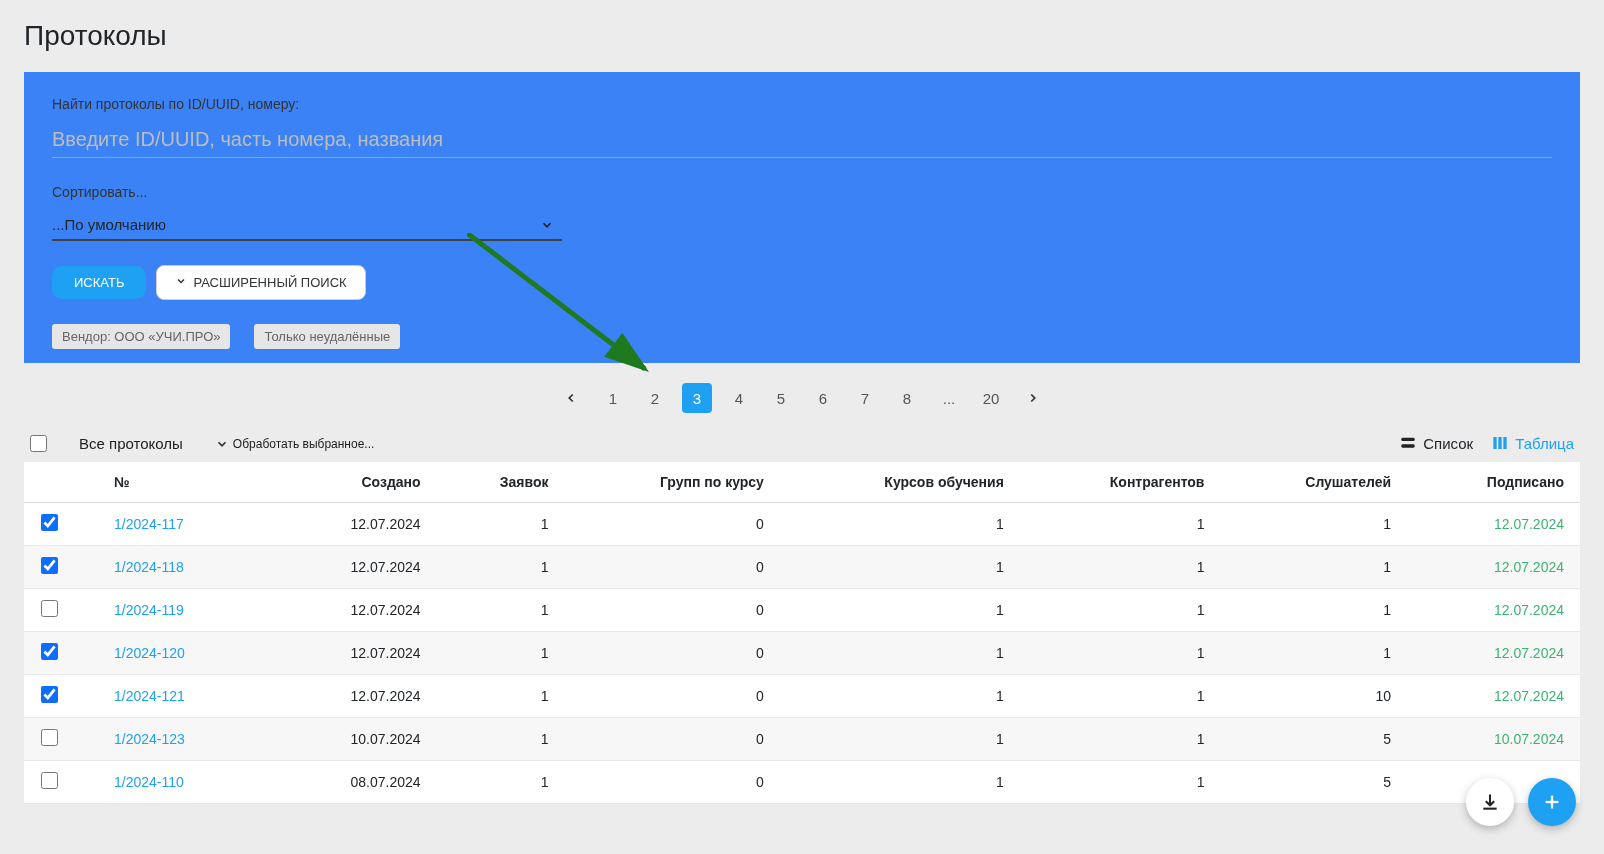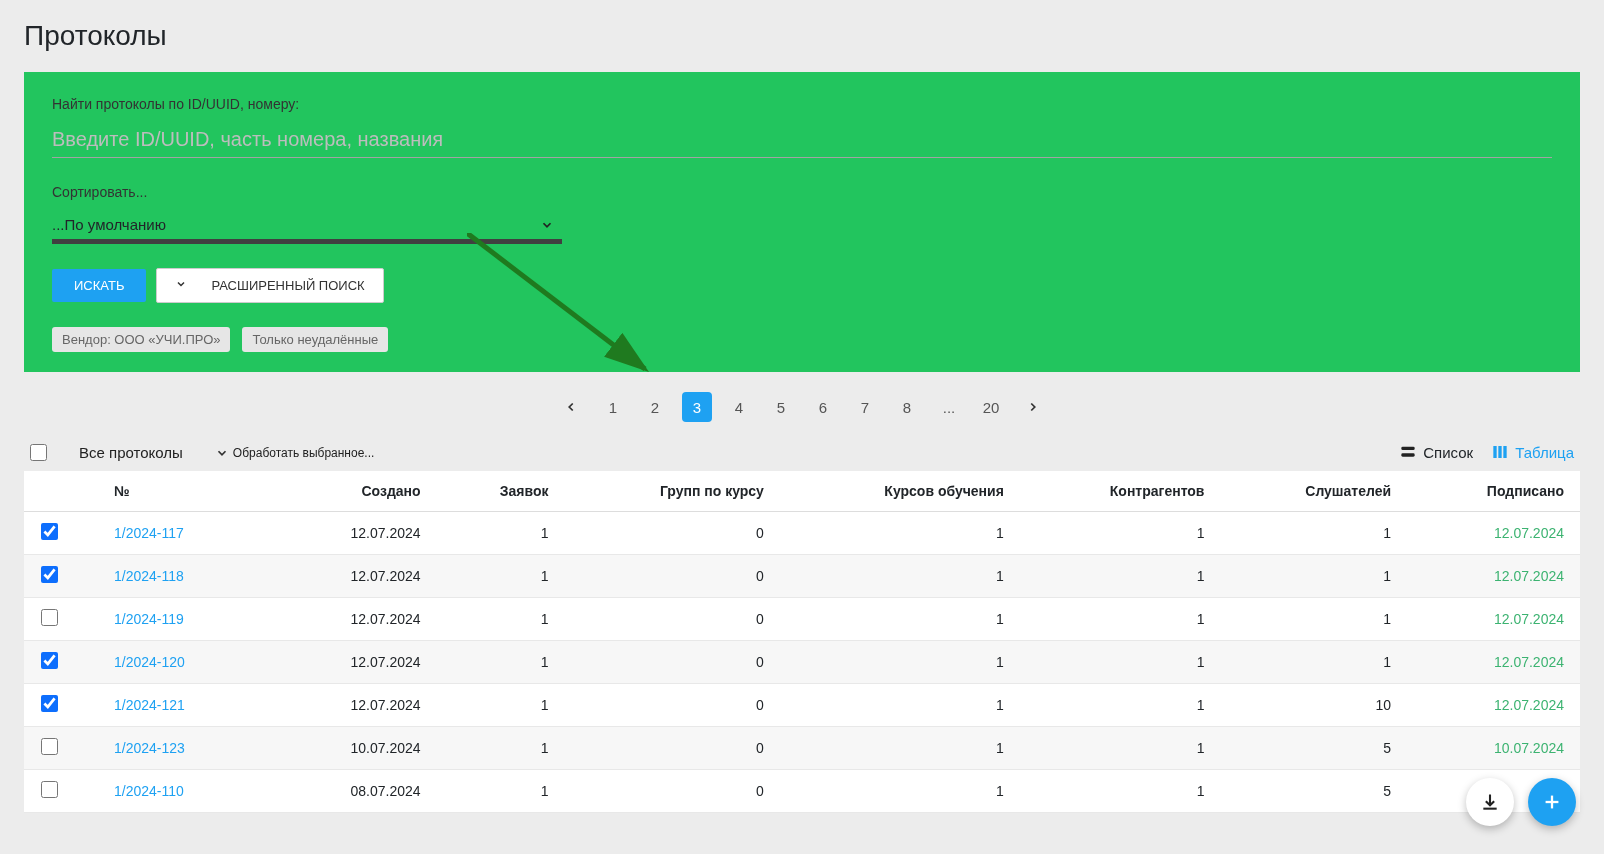--- a/index.html
+++ b/index.html
@@ -1,30 +1,30 @@
 <!DOCTYPE html>
 <html><head>
 <meta charset="utf-8">
 <style>
 * { margin: 0; padding: 0; box-sizing: border-box; }
 body { font-family: "Segoe UI", Arial, sans-serif; background: #ececec; color: #212529; }
 .page { padding: 16px 24px; }
 h1 { font-size: 28px; font-weight: 500; margin: 4px 0 20px 0; }
-.card { background: #22c55e; padding: 24px 28px 20px 28px; margin-bottom: 16px; }
+.card { background: #3b82f6; padding: 24px 28px 14px 28px; margin-bottom: 16px; }
 .field-label { font-size: 14px; color: #333; margin-bottom: 10px; display: block; }
 .text-input { width: 100%; border: none; border-bottom: 1px solid #a3a3a3; padding: 6px 0; font-size: 20px; background: transparent; outline: none; }
 .text-input::placeholder { color: #bdbdbd; }
 .sort-field { margin-top: 26px; }
 .select-wrap { position: relative; width: 510px; }
-.select-input { width: 100%; border: none; border-bottom: 5px solid #404040; padding: 6px 0; font-size: 15px; background: transparent; outline: none; appearance: none; cursor: pointer; }
+.select-input { width: 100%; border: none; border-bottom: 2px solid #404040; padding: 6px 0; font-size: 15px; background: transparent; outline: none; appearance: none; cursor: pointer; }
 .select-chevron { position: absolute; right: 8px; top: 8px; pointer-events: none; }
 .buttons-row { margin-top: 24px; display: flex; gap: 10px; align-items: center; }
-.btn-primary { background: #1ea1f2; color: #fff; border: none; padding: 9px 22px; font-size: 13px; font-weight: 500; cursor: pointer; border-radius: 2px; }
-.btn-outline { background: #fff; color: #333; border: 1px solid #ccc; padding: 9px 18px; font-size: 13px; font-weight: 500; cursor: pointer; border-radius: 2px; display: flex; align-items: center; gap: 24px; }
-.chips { margin-top: 24px; display: flex; gap: 12px; }
+.btn-primary { background: #1ea1f2; color: #fff; border: none; padding: 9px 22px; font-size: 13px; font-weight: 500; cursor: pointer; border-radius: 10px; }
+.btn-outline { background: #fff; color: #333; border: 1px solid #ccc; padding: 9px 18px; font-size: 13px; font-weight: 500; cursor: pointer; border-radius: 8px; display: flex; align-items: center; gap: 6px; }
+.chips { margin-top: 24px; display: flex; gap: 24px; }
 .chip { background: #e6e6e6; color: #666; font-size: 13px; padding: 5px 10px; border-radius: 3px; }
 .pagination { display: flex; justify-content: center; align-items: center; gap: 12px; margin: 20px 0; }
 .page-item { min-width: 30px; height: 30px; display: flex; align-items: center; justify-content: center; font-size: 15px; color: #555; cursor: pointer; border-radius: 4px; }
 .page-item.active { background: #1ea1f2; color: #fff; font-weight: 500; }
 .page-item.arrow { color: #555; }
 .toolbar { display: flex; align-items: center; justify-content: space-between; padding: 2px 6px 10px 6px; }
 .toolbar-left { display: flex; align-items: center; gap: 32px; }
 .cb { width: 17px; height: 17px; accent-color: #0d6efd; cursor: pointer; }
 .tbl-link { font-size: 15px; color: #222; }
 .process-btn { display: flex; align-items: center; gap: 4px; cursor: pointer; font-size: 12px; color: #222; }

